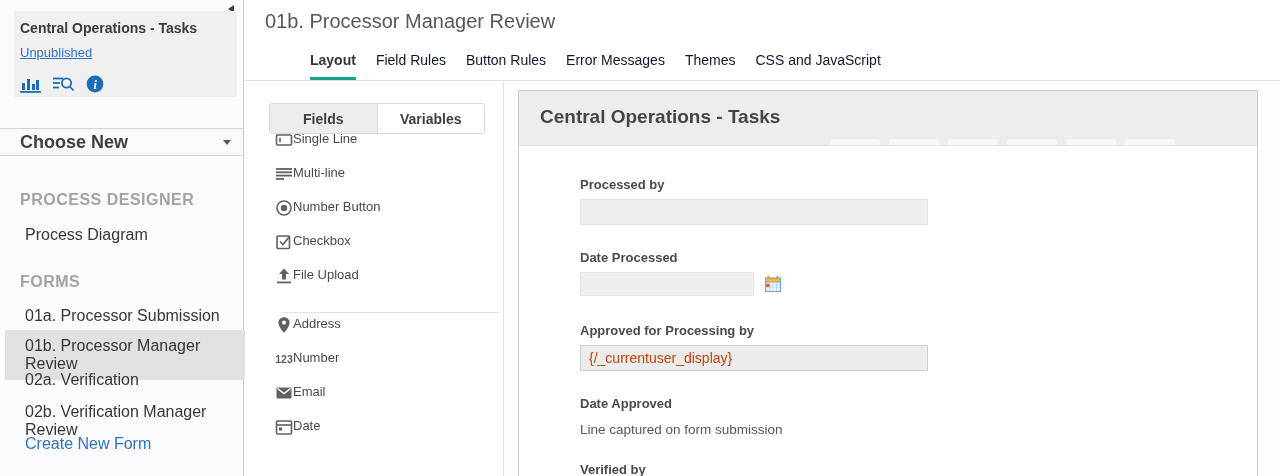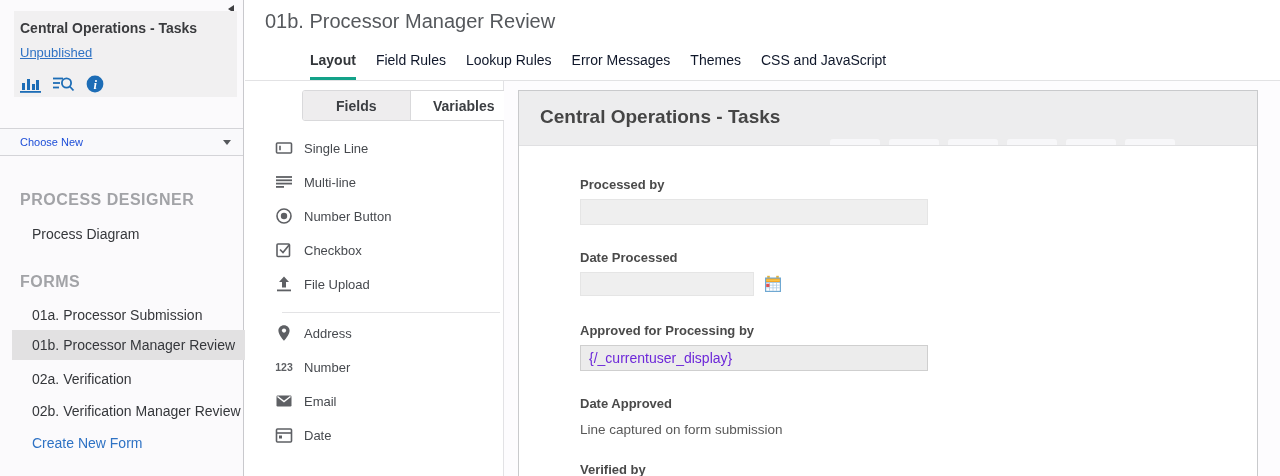--- a/index.html
+++ b/index.html
@@ -15,73 +15,73 @@
   .side-top { position:absolute; left:14px; top:11px; width:223px; height:86px;
     background:#f1f0f1; padding:9px 0 0 6px; }
   .side-title { font-size:14px; font-weight:700; color:#3a3b3e; }
   .side-link { display:inline-block; margin-top:9px; font-size:13px;
     color:var(--link); text-decoration:underline; cursor:pointer; }
   .side-icons { position:absolute; left:6px; top:63px; display:flex; align-items:center; gap:11px; }
   .side-icons svg { display:block; cursor:pointer; }
   .choose-row { position:absolute; left:0; top:128px; width:100%; height:28px;
     background:#f9f9fb; border-top:1px solid #d4d4d8; border-bottom:1px solid #d4d4d8;
     display:flex; align-items:center; padding:0 12px 0 20px; cursor:pointer; }
-  .choose-label { font-size:11px; font-weight:400; color:#1d4ed8; flex:1; }
+  .choose-label { font-size:18px; font-weight:700; color:#404040; flex:1; }
   .caret-down { width:0; height:0; border-left:4px solid transparent;
     border-right:4px solid transparent; border-top:5px solid #55585c; }
   .nav-heading { position:absolute; left:20px; font-size:16px; font-weight:700;
     letter-spacing:.5px; color:#a2a3a7; }
-  .nav-item { position:absolute; left:12px; width:100%; padding:7px 0 7px 20px;
-    font-size:14px; color:#35373b; cursor:pointer; }
+  .nav-item { position:absolute; left:5px; width:100%; padding:7px 0 7px 20px;
+    font-size:16px; color:#35373b; cursor:pointer; }
   .nav-item.selected { background:#e2e1e2; }
   .nav-item.link { color:var(--link); }
 
   
   .main { position:absolute; left:245px; top:0; right:0; height:476px; background:#fff; }
   .main-header { position:relative; height:81px; border-bottom:1px solid #e2e2e4; }
   .page-title { position:absolute; left:20px; top:10px; font-size:20px;
     font-weight:400; color:#55585c; }
   .tabbar { position:absolute; left:37px; bottom:0; display:flex; gap:20px;margin-left:28px; }
   .tab { font-size:14px; color:#0f172a; padding-bottom:9px; cursor:pointer;
     border-bottom:3px solid transparent; }
   .tab.active { color:#33363a; font-weight:700; border-bottom-color:var(--accent); }
 
   .content { position:absolute; top:81px; left:0; right:0; bottom:0; }
 
   
   .palette { position:absolute; left:0; top:0; width:259px; height:100%;
     background:#fff; border-right:1px solid #e2e2e5; }
-  .seg { position:absolute; left:24px; top:9px; width:216px; height:31px;
-    display:flex; border:1px solid #d9d9db; border-radius:3px; overflow:hidden;margin-left:33px; }
+  .seg { position:absolute; left:24px; top:22px; width:216px; height:31px;
+    display:flex; border:1px solid #d9d9db; border-radius:3px; overflow:hidden; }
   .seg-opt { flex:1; display:flex; align-items:center; justify-content:center;
     font-size:14px; font-weight:700; color:#3b3e42; background:#fff; cursor:pointer; }
   .seg-opt.active { background:#eeedee; }
   .seg-opt + .seg-opt { border-left:1px solid #d9d9db; }
   .pal-list { position:absolute; left:0; top:50px; width:100%; }
-  .pal-item { height:34px; display:flex; align-items:center; gap:11px;
+  .pal-item { height:34px; display:flex; align-items:flex-start; 
     padding-left:30px; cursor:grab; }
   .pal-item svg { flex:0 0 18px; }
   .pal-label { font-size:13px; color:#46494e; }
   .pal-divider { height:1px; background:#e3e3e5; margin:11px 3px 3px 37px; }
   .pico { color:#5e6064; }
 
   
   .canvas { position:absolute; left:259px; top:0; right:0; height:100%; background:#fdfcfe; }
   .panel { position:absolute; left:14px; top:9px; width:740px; height:520px;
     background:#fff; border:1px solid #c9cacc; }
   .panel-header { position:relative; height:55px; background:#ededee;
     border-bottom:1px solid #e0e0e2; }
   .form-title { position:absolute; left:21px; top:15px; font-size:19px;
     font-weight:700; color:#454545; }
   .nub { position:absolute; bottom:0; width:50px; height:6px; background:#f7f7f9;
     border-radius:3px 3px 0 0; }
   .ffield { position:absolute; left:21px; cursor:pointer;margin-left:40px; }
   .flabel { font-size:13px; font-weight:700; color:#4a4a4a; margin-bottom:7px; }
   .finput { display:block; width:348px; height:26px; background:#efefef;
-    border:1px solid #e5e5e5; font-family:inherit; font-size:14px; color:#6d28d9;
+    border:1px solid #e5e5e5; font-family:inherit; font-size:14px; color:#c2410c;
     padding:0 8px; }
   .finput.short { width:174px; height:24px; }
   .finput.valued { background:#ececec; border:1px solid #cfcfcf; }
   .fnote { font-size:13.5px; color:#585858; margin-top:11px; }
   .date-wrap { display:flex; align-items:center; gap:10px; }
   .cal-btn { cursor:pointer; display:flex; }
 </style>
 </head>
 <body>
 
@@ -132,21 +132,21 @@
   <div class="nav-item" style="top:396px">02b. Verification Manager Review</div>
   <div class="nav-item link" style="top:428px">Create New Form</div>
 </aside>
 
 <main class="main">
   <div class="main-header">
     <h1 class="page-title">01b. Processor Manager Review</h1>
     <nav class="tabbar">
       <span class="tab active">Layout</span>
       <span class="tab">Field Rules</span>
-      <span class="tab">Lookup Rules</span>
+      <span class="tab">Button Rules</span>
       <span class="tab">Error Messages</span>
       <span class="tab">Themes</span>
       <span class="tab">CSS and JavaScript</span>
     </nav>
   </div>
 
   <div class="content">
 
     <div class="palette">
       <div class="seg">

